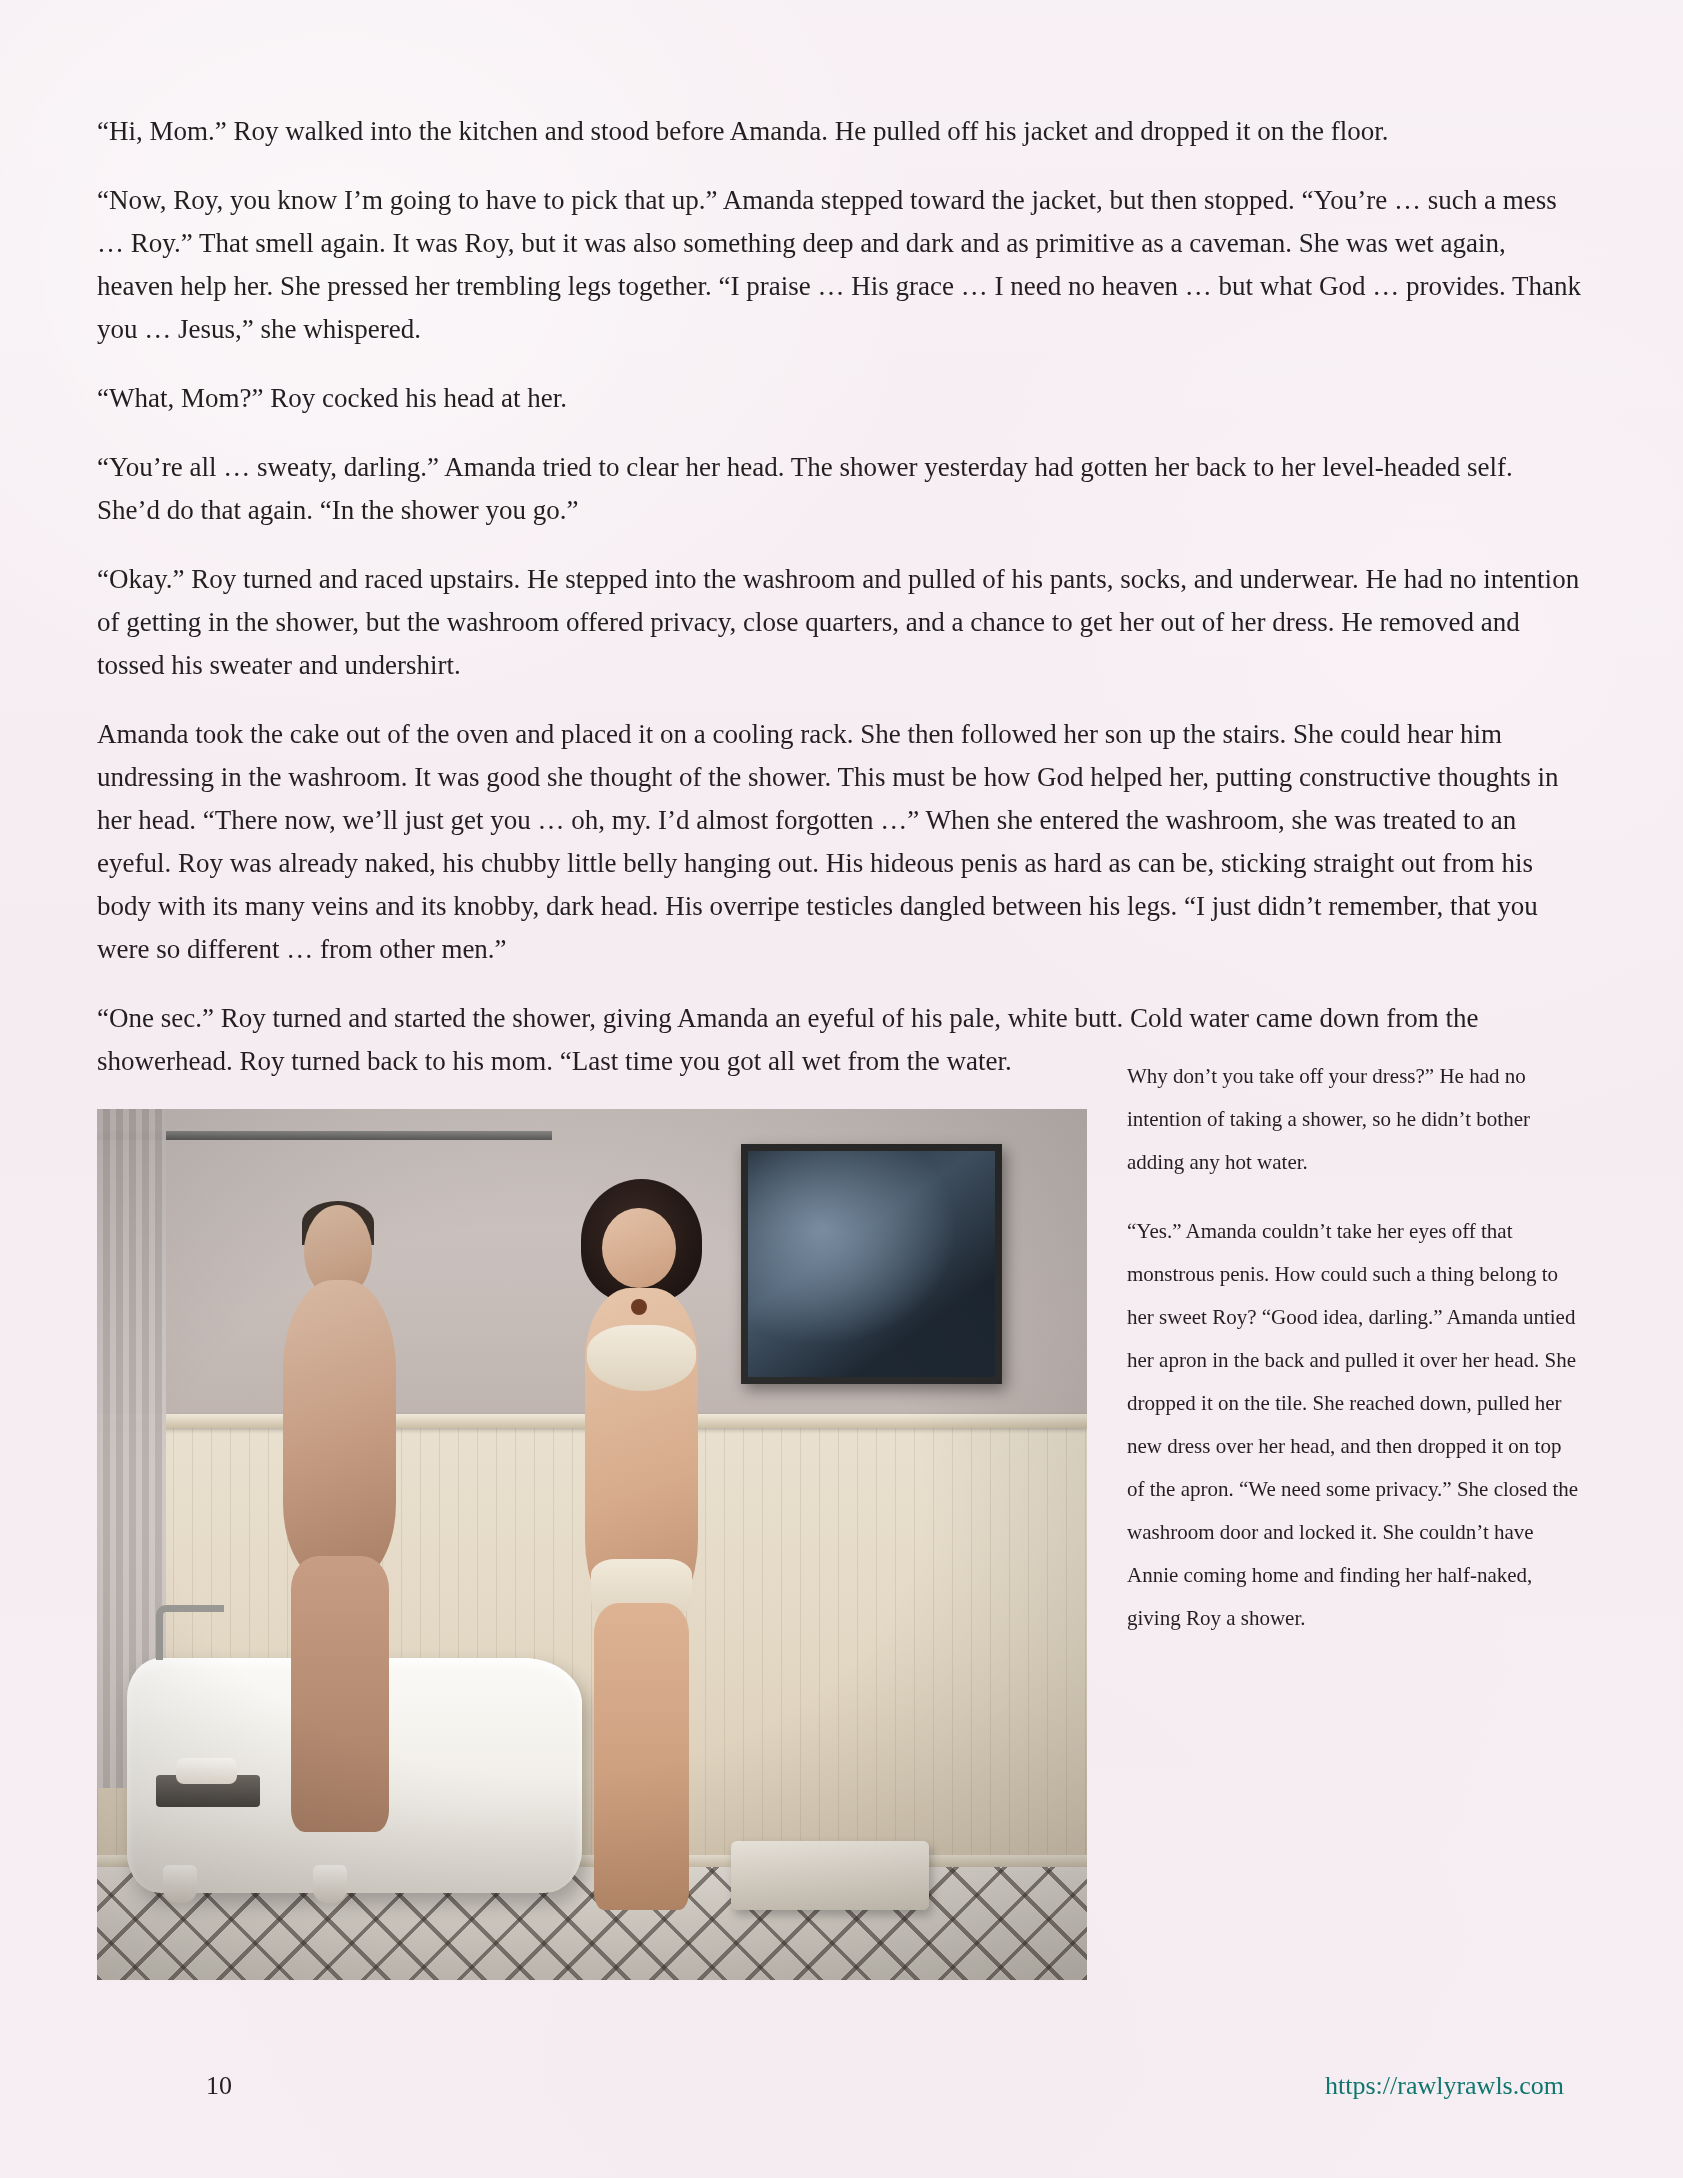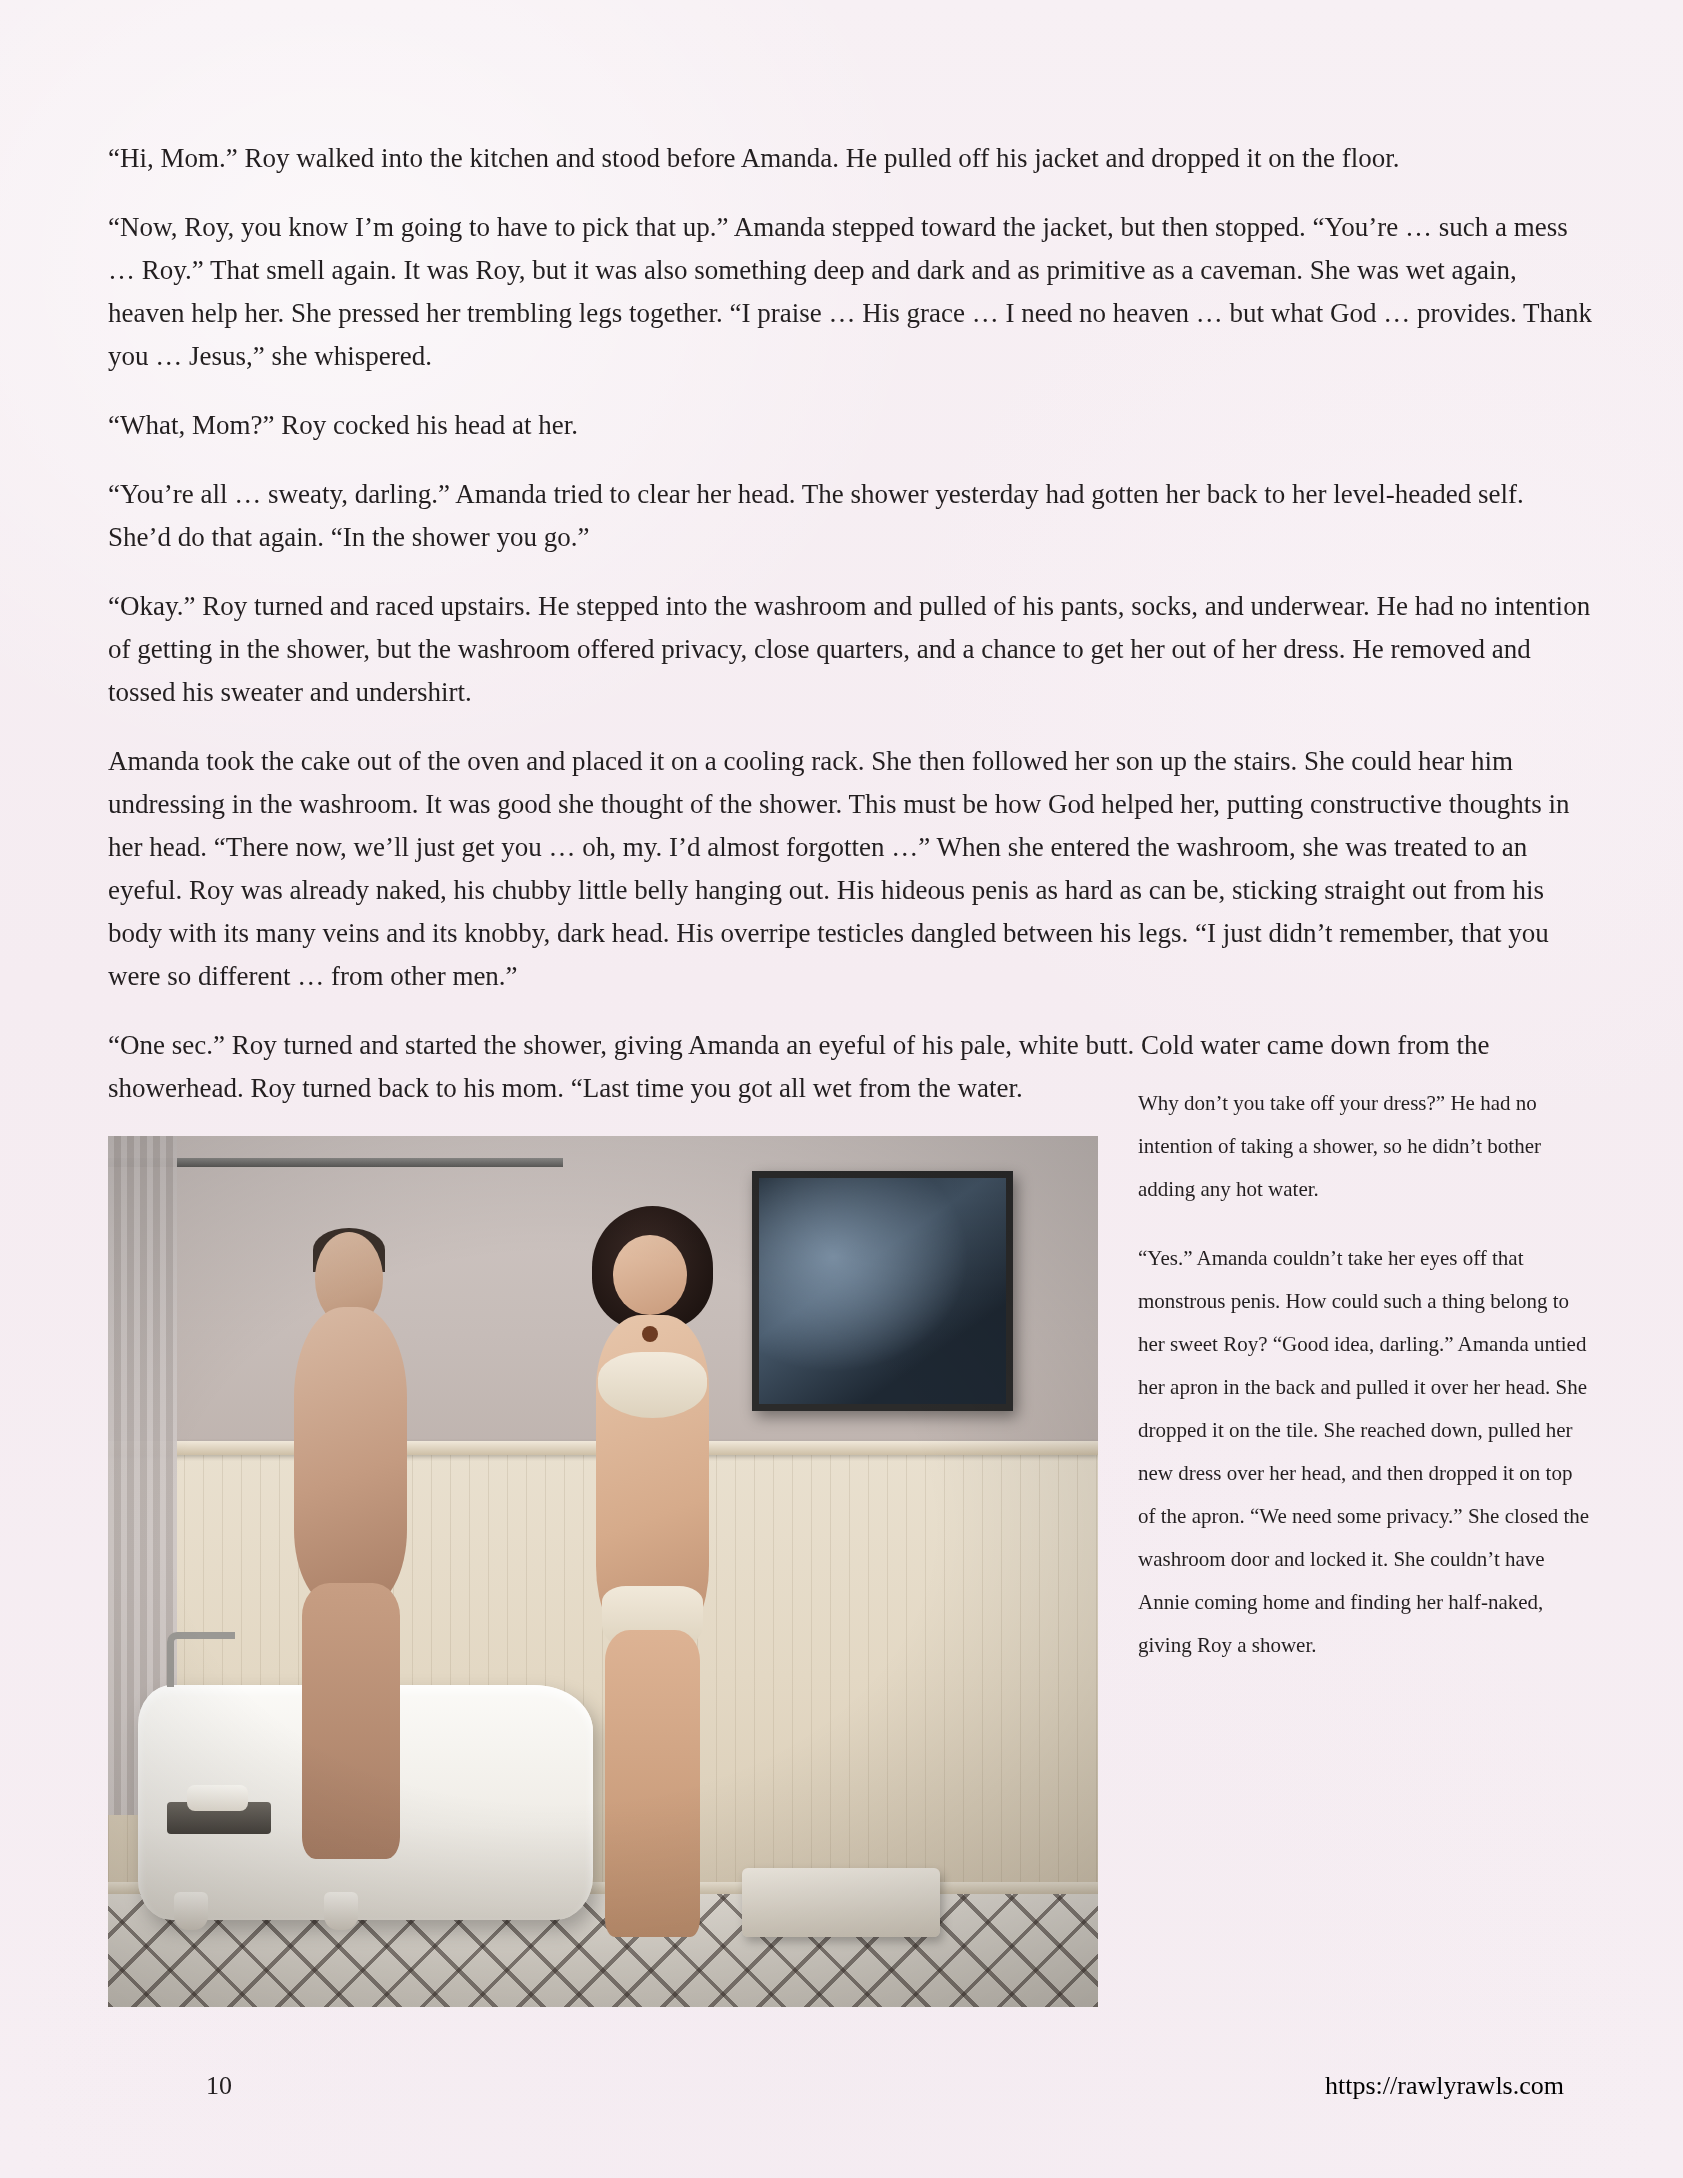--- a/index.html
+++ b/index.html
@@ -22,23 +22,22 @@
     background:
       radial-gradient(ellipse 60% 40% at 20% 12%, rgba(255,255,255,0.55), rgba(255,255,255,0) 60%),
       radial-gradient(ellipse 50% 35% at 85% 30%, rgba(250,244,248,0.5), rgba(255,255,255,0) 65%),
       radial-gradient(ellipse 70% 50% at 50% 95%, rgba(243,234,240,0.6), rgba(255,255,255,0) 70%),
       linear-gradient(180deg, #f7f0f4 0%, #f5ecf1 45%, #f6eef3 100%);
     pointer-events: none;
   }
   .content {
     position: absolute;
     left: 97px;
-    top: 137px;
+    top: 110px;
     width: 1485px;
-    margin-left: 11px;
   }
   p.body-text {
     margin: 0 0 26px 0;
     font-size: 27px;
     line-height: 43px;
     color: #231f20;
     text-align: left;
     font-family: "Liberation Serif", serif;
   }
   
@@ -79,21 +78,21 @@
     font-family: "Liberation Serif", serif;
     gap: 38px;
   }
   .page-number {
     font-size: 26px;
     color: #231f20;
     margin-left: 109px;
   }
   .site-url {
     font-size: 26px;
-    color: #000000;
+    color: #0f766e;
     margin-right: 22px;
   }
 
   
   .scene { position: absolute; inset: 0; }
   .wall-upper {
     position: absolute; left: 0; top: 0; width: 100%; height: 38%;
     background: linear-gradient(180deg, #cfc6c3 0%, #c6bcb8 60%, #beb3ae 100%);
   }
   .wall-lower {

